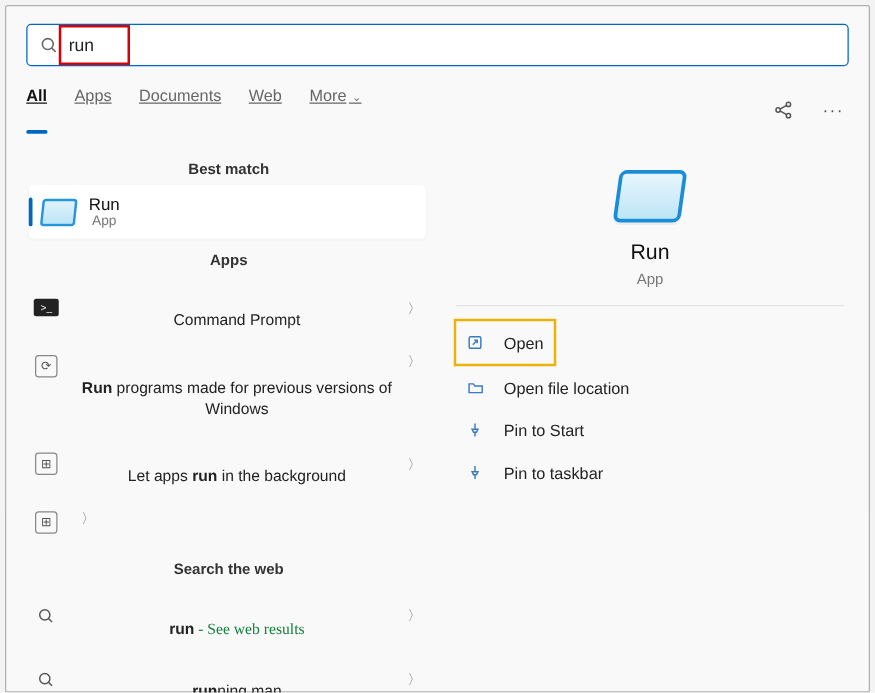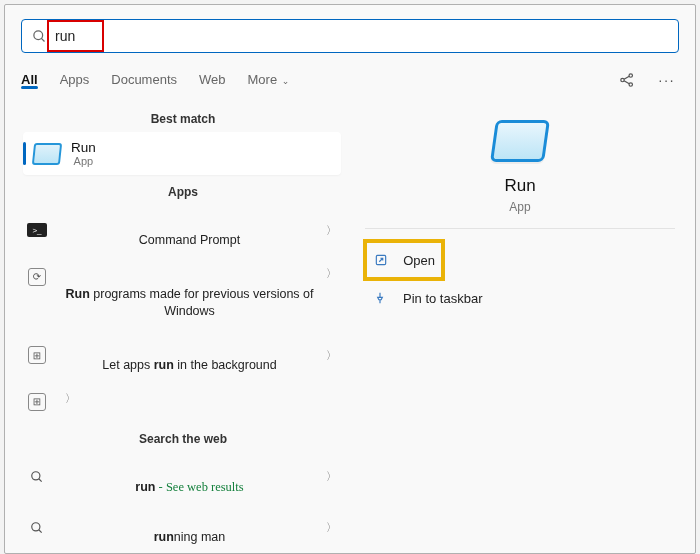--- a/index.html
+++ b/index.html
@@ -7,21 +7,21 @@
   .window { position: absolute; top: 4px; left: 4px; right: 4px; bottom: 0; border: 1px solid #b0b0b0; background: #f9f9f9; border-radius: 2px; }
   
   .search-wrap { padding: 14px 16px 8px 16px; }
   .search-box { display: flex; align-items: center; border: 1.5px solid #0067C0; background: #fff; border-radius: 4px; height: 34px; padding: 0 4px 0 10px; }
   .search-box svg { width: 15px; height: 15px; flex-shrink: 0; }
   .search-box input { border: none; outline: none; flex: 1; font-size: 14px; color: #222; margin-left: 8px; height: 100%; background: transparent; }
   .input-highlight { position: absolute; left: 42px; top: 15px; width: 57px; height: 32px; border: 2px solid #d80000; pointer-events: none; }
   
   .tabs-row { display: flex; align-items: center; padding: 8px 16px 0 16px; border-bottom: 1px solid transparent; }
   .tabs { display: flex; gap: 22px; font-size: 13px; color: #666; }
-  .tab { padding-bottom: 2px; cursor: pointer; position: relative; }
+  .tab { padding-bottom: 23px; cursor: pointer; position: relative; text-decoration: underline; }
   .tab.active { color: #111; font-weight: 600; }
   .tab.active::after { content:""; position:absolute; left:0; right:0; bottom:0; height:3px; background:#0067C0; border-radius:2px; }
   .tab .chev { font-size: 9px; margin-left: 2px; }
   .tabs-spacer { flex: 1; }
   .right-tools { display: flex; gap: 14px; align-items: center; color: #555; }
   .right-tools span { cursor: pointer; font-size: 15px; padding: 2px 4px; }
   .right-tools .dots { font-size: 14px; letter-spacing: 1px; }
   
   .content { display: flex; padding: 6px 0 0 0; }
   .left { width: 344px; padding: 4px 8px 0 18px; text-align: center; }
@@ -49,21 +49,21 @@
   .search-glyph { width:14px; height:14px; }
   
   .detail-hero { text-align:center; padding: 20px 0 14px 0; border-bottom: 1px solid #e3e3e3; }
   .run-icon-big { width:54px; height:42px; margin:0 auto 14px auto; border:3px solid #1a8cd8; border-radius:6px; background:linear-gradient(#e8f6fd,#bde5f6); transform: skewX(-8deg); box-shadow: 0 2px 0 rgba(0,0,0,0.05); }
   .hero-title { font-size: 17px; color:#111; margin-bottom:4px; }
   .hero-sub { font-size: 12px; color:#777; }
   
   .action-list { padding: 10px 0 0 0; }
   .action { display:flex; align-items:center; padding: 8px 6px; font-size:13px; color:#222; cursor:pointer; }
   .action .a-icon { width:18px; height:18px; margin-right:14px; display:flex; align-items:center; justify-content:center; color:#3a7ac0; }
-  .open-highlight { border:4px solid #eab308; width: 82px; margin-left: -2px; }
+  .open-highlight { border:2px solid #eab308; width: 82px; margin-left: -2px; }
   
   svg { display:block; }
 </style>
 </head>
 <body>
 
 <div class="window">
 
   <div class="search-wrap">
     <div class="search-box">
@@ -182,24 +182,40 @@
           <div class="a-icon">
               <svg width="14" height="14" viewBox="0 0 24 24" fill="none" stroke="#3a7ac0" stroke-width="2">
                 <rect x="4" y="4" width="16" height="16" rx="2"></rect>
                 <path d="M9 15l6-6M11 9h4v4"></path>
               </svg>
             </div>
           <span>Open</span>
         </div>
         <div class="action">
           <div class="a-icon">
+              <svg width="15" height="14" viewBox="0 0 24 24" fill="none" stroke="#3a7ac0" stroke-width="2">
+                <path d="M3 7h6l2 3h10v9H3z"></path>
+              </svg>
+            </div>
+          <span>Open file location</span>
+        </div>
+        <div class="action">
+          <div class="a-icon">
               <svg width="14" height="14" viewBox="0 0 24 24" fill="none" stroke="#3a7ac0" stroke-width="2">
                 <path d="M12 3v8M8 11h8l-2 4h-4zM12 15v6"></path>
               </svg>
             </div>
+          <span>Pin to Start</span>
+        </div>
+        <div class="action">
+          <div class="a-icon">
+              <svg width="14" height="14" viewBox="0 0 24 24" fill="none" stroke="#3a7ac0" stroke-width="2">
+                <path d="M12 3v8M8 11h8l-2 4h-4zM12 15v6"></path>
+              </svg>
+            </div>
           <span>Pin to taskbar</span>
         </div>
       </div>
     </div>
 
   </div>
 
 </div>
 
 </body></html>

